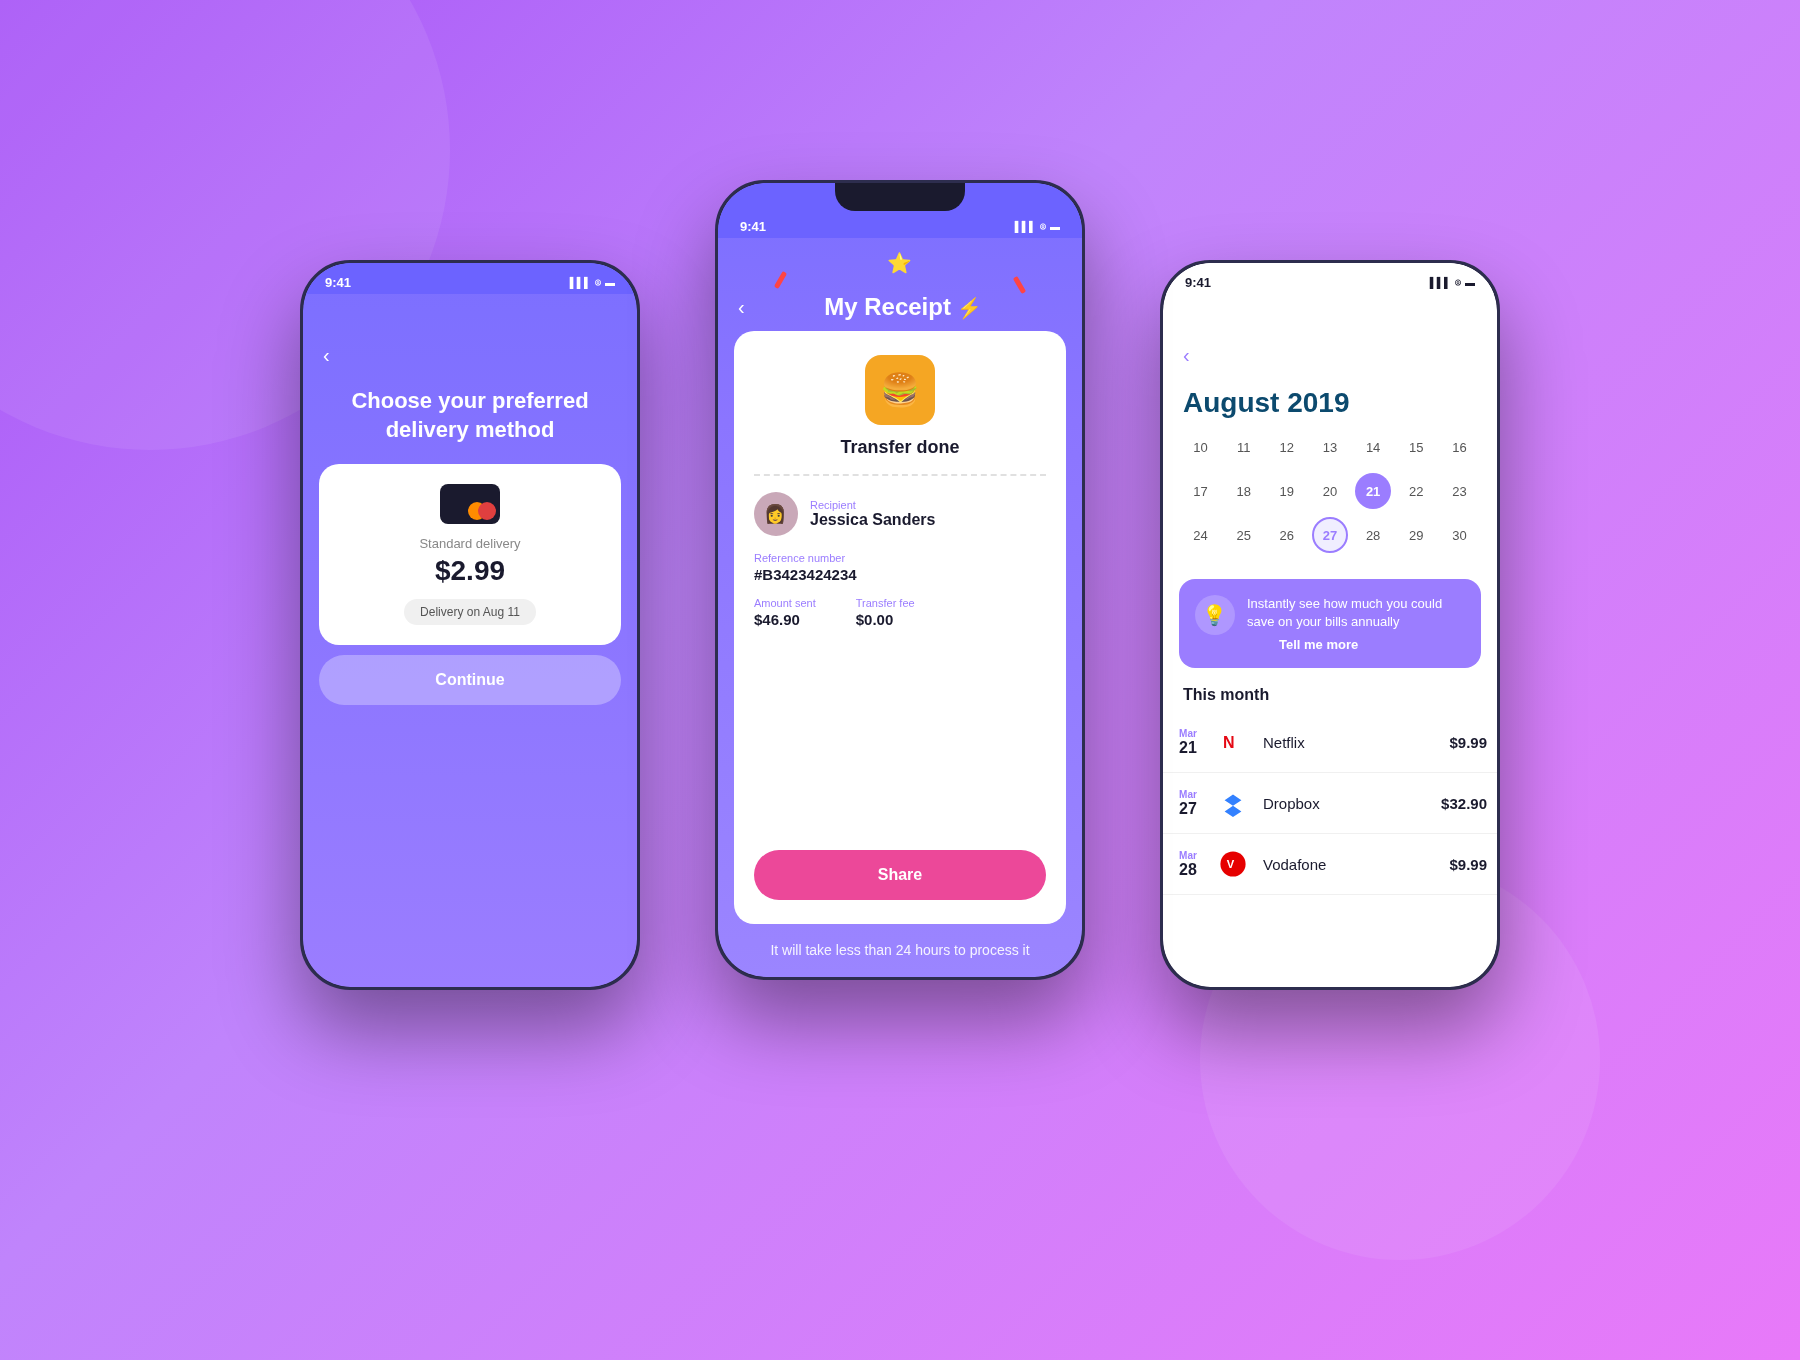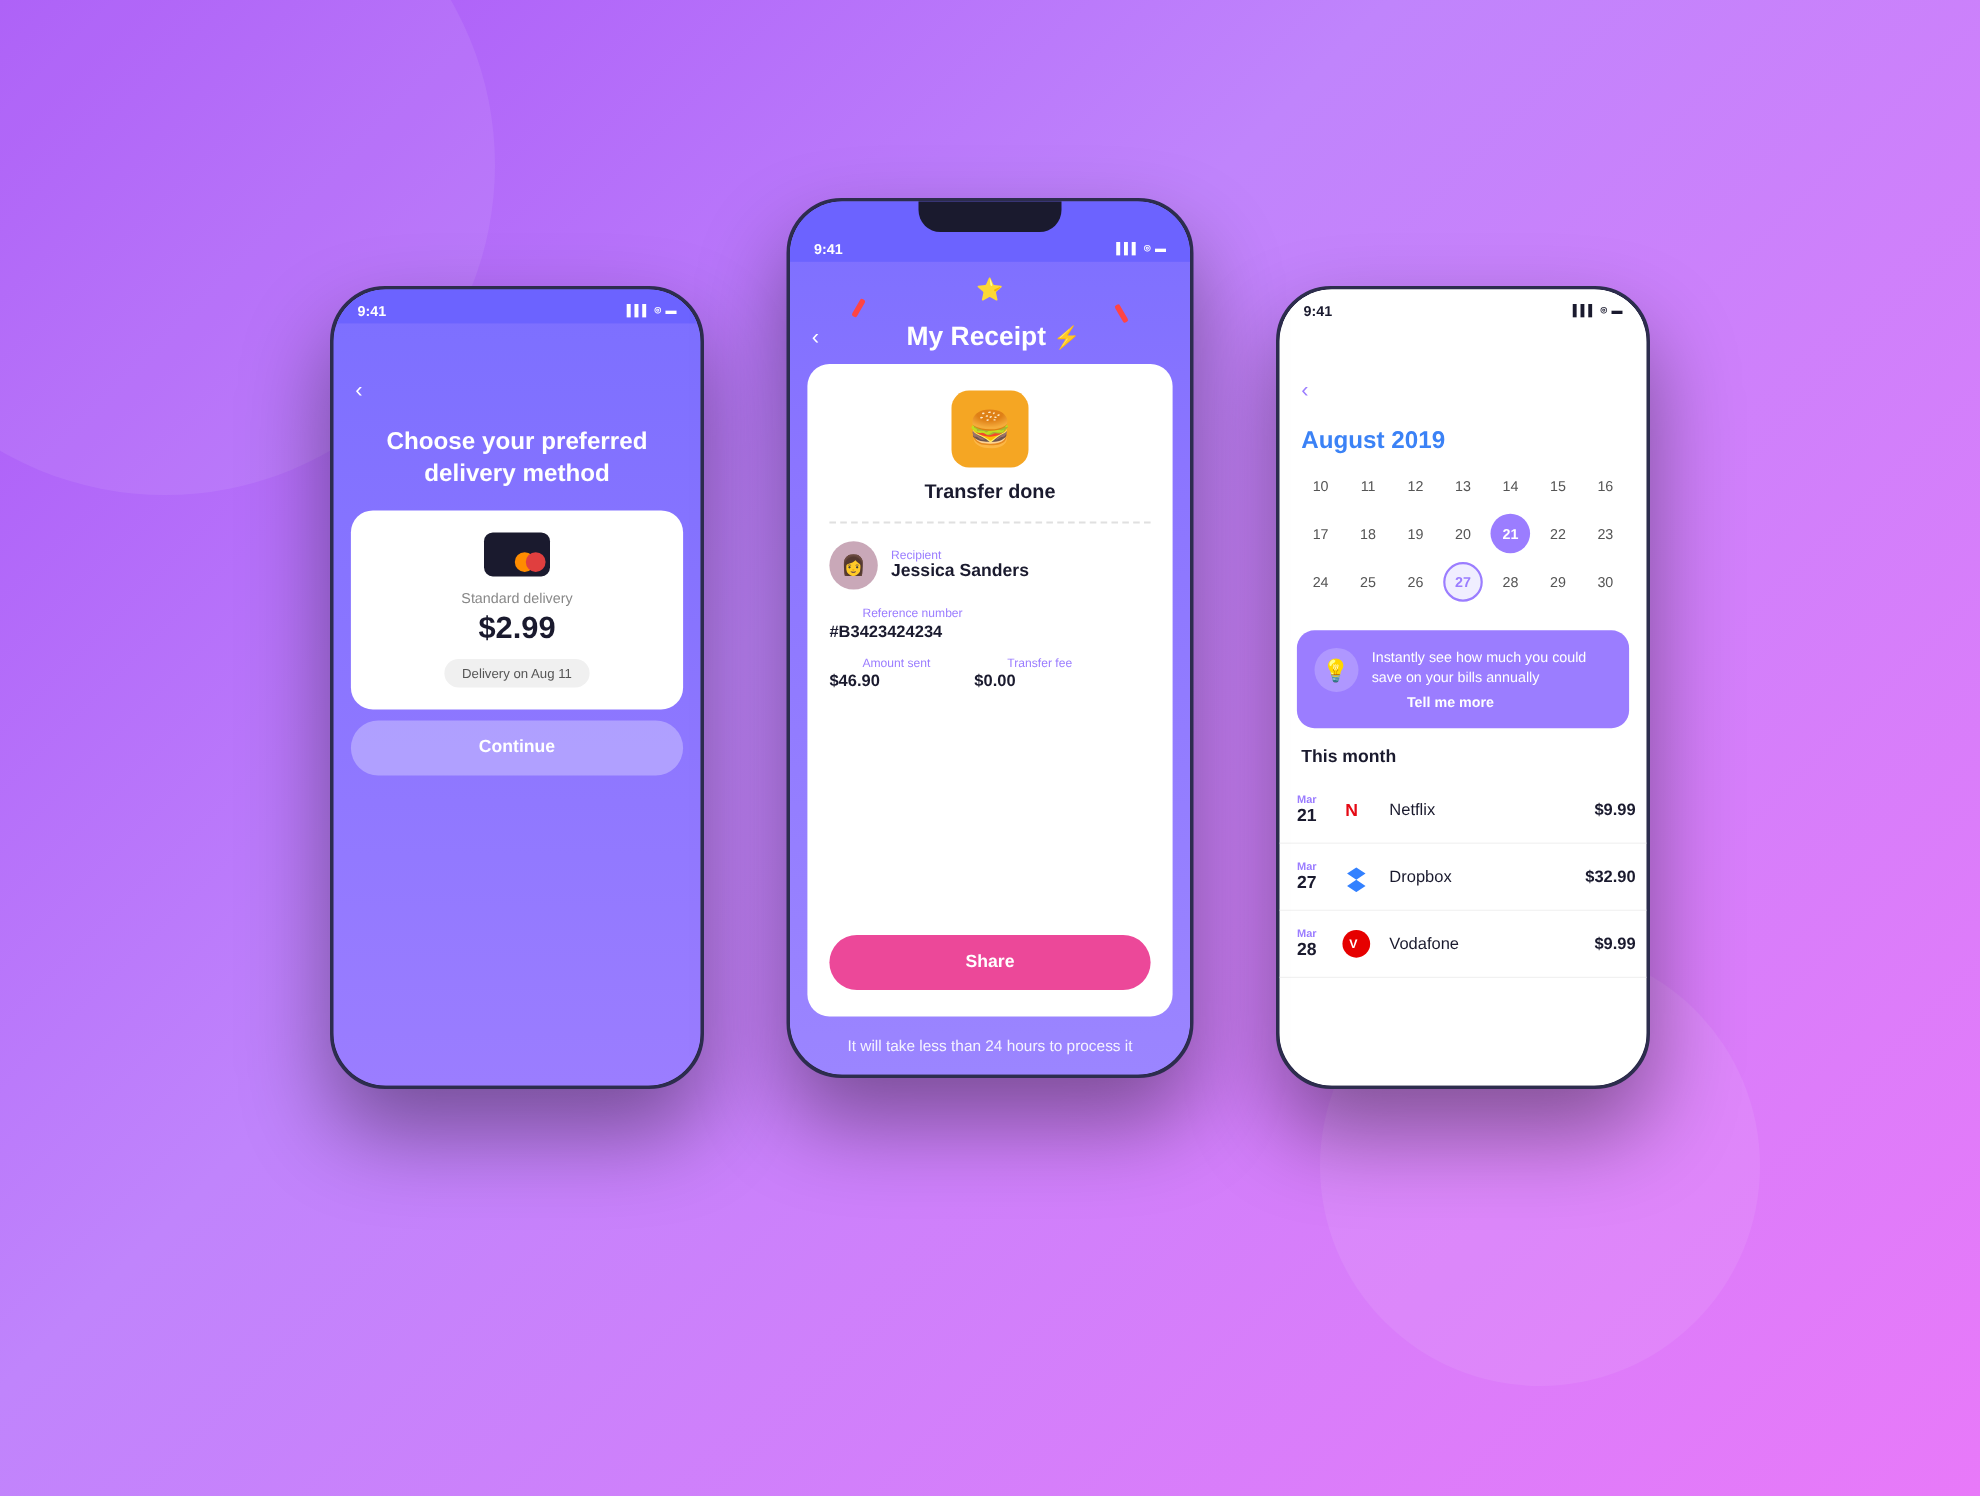--- a/index.html
+++ b/index.html
@@ -400,21 +400,20 @@
     }
 
     .receipt-field {
       margin-bottom: 14px;
     }
 
     .receipt-field-label {
       font-size: 11px;
       color: #9b7dff;
       margin-bottom: 2px;
-      margin-left: 30px;
     }
 
     .receipt-field-value {
       font-size: 15px;
       font-weight: 600;
       color: #1a1a2e;
     }
 
     .receipt-row {
       display: flex;
@@ -457,23 +456,23 @@
       align-items: center;
     }
 
     .right-back {
       color: #9b7dff;
       font-size: 20px;
       cursor: pointer;
     }
 
     .calendar-month {
-      font-size: 22px;
-      font-weight: 700;
-      color: #3b82f6;
+      font-size: 28px;
+      font-weight: 700;
+      color: #0c4a6e;
       padding: 10px 20px 0;
     }
 
     .calendar-grid {
       padding: 10px 16px;
     }
 
     .cal-row {
       display: flex;
       justify-content: space-around;

